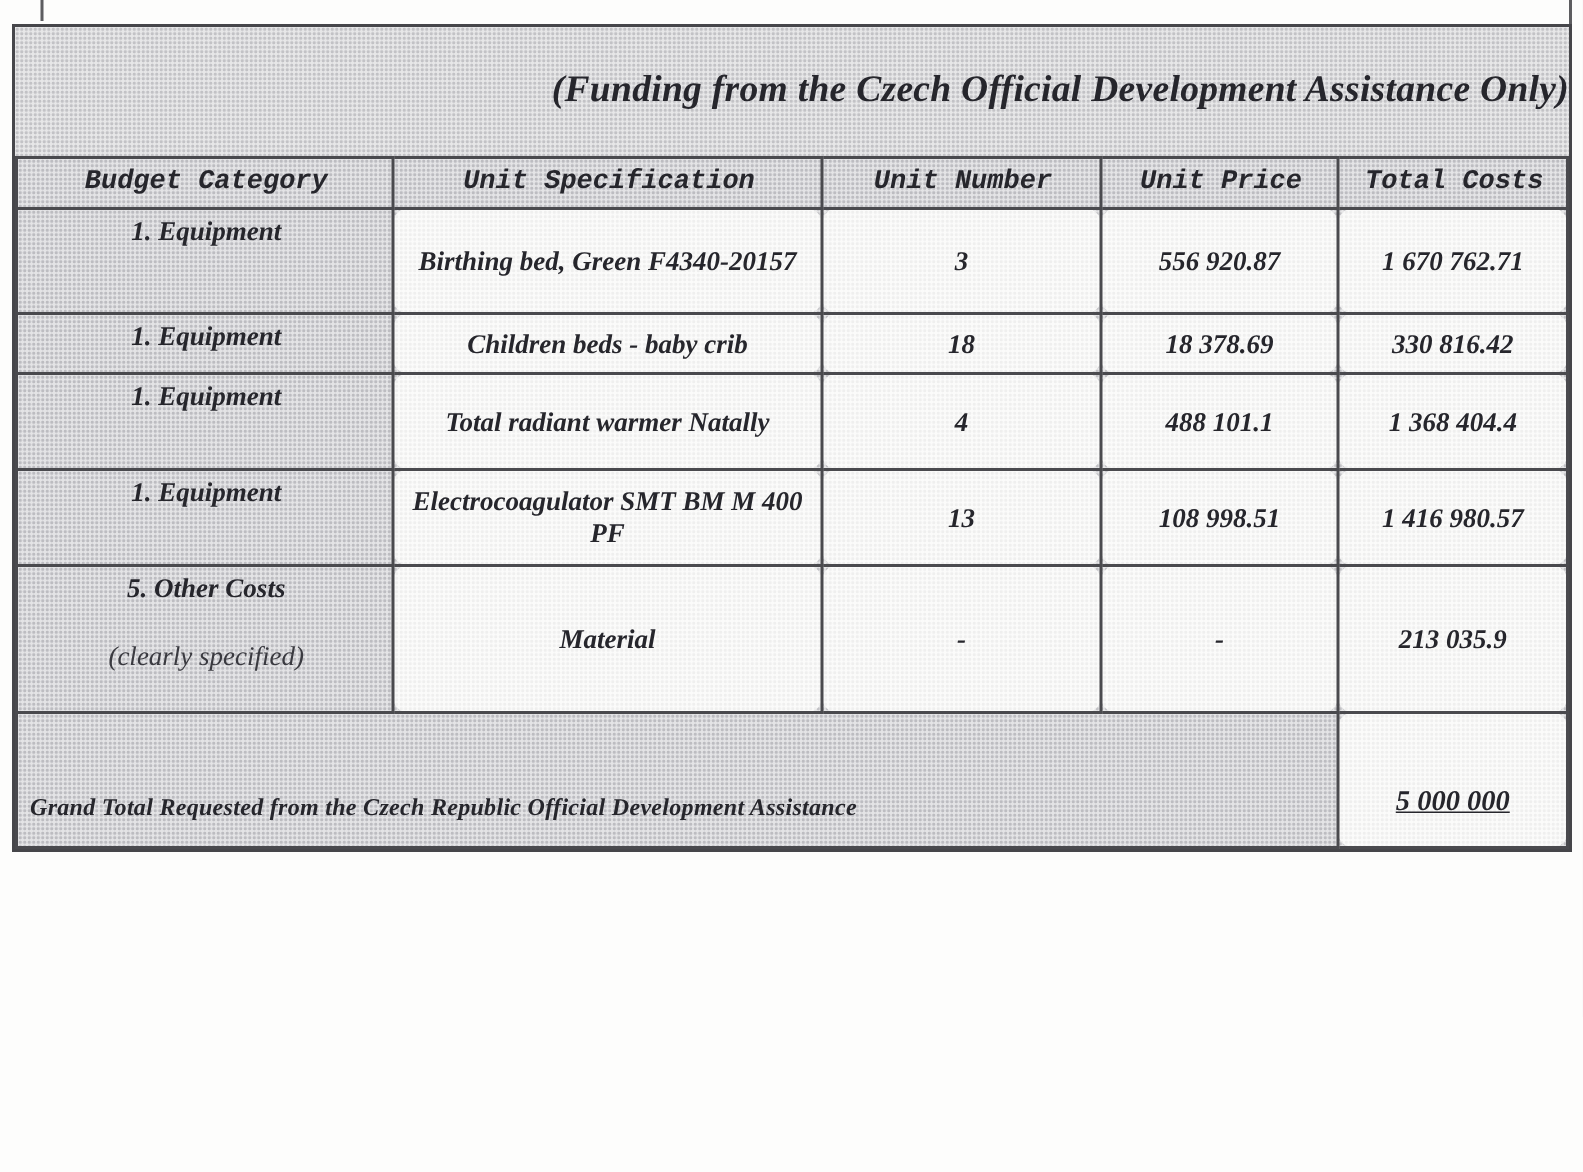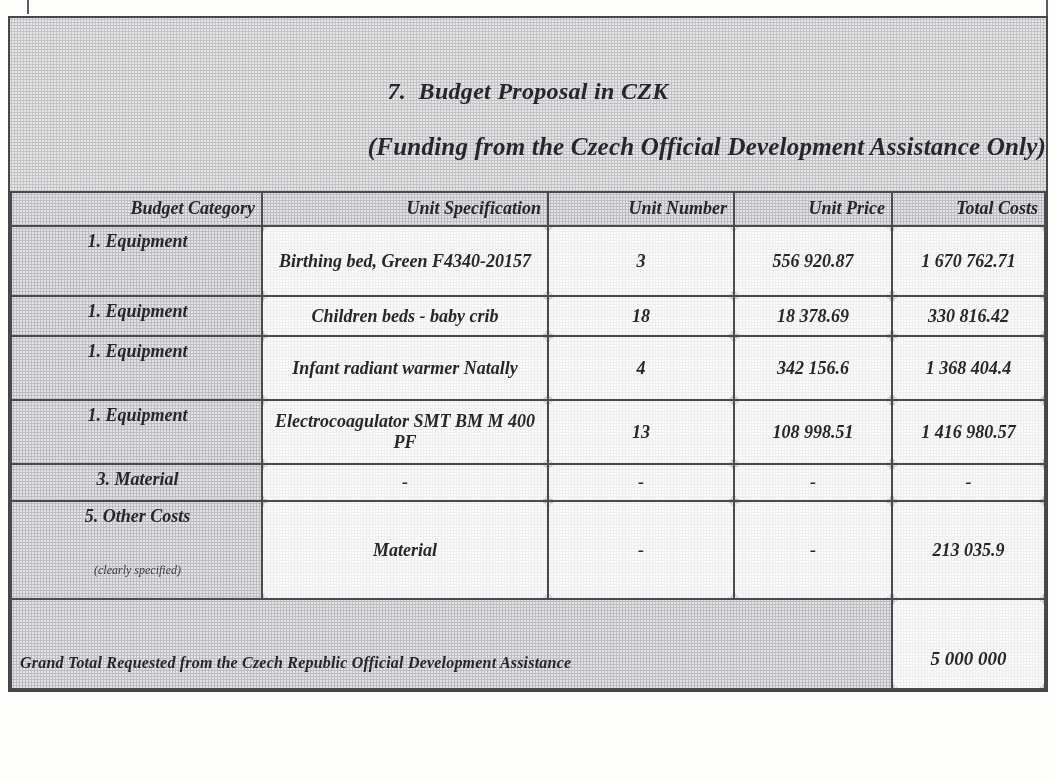--- a/index.html
+++ b/index.html
@@ -44,56 +44,55 @@
     background-image:radial-gradient(rgba(105,105,115,.32) 1px, transparent 1.3px);
     background-size:3px 3px;
   }
   .cell-white {
     background-color:#fbfbfa;
     background-image:radial-gradient(rgba(150,150,155,.12) 1px, transparent 1.3px);
     background-size:3px 3px;
     border-radius:10px;
   }
 
-  th.col-head { text-align:right; vertical-align:middle; padding:2px 6px 4px 8px; font-size:18px; }
+  th.col-head { text-align:center; vertical-align:middle; padding:2px 6px 4px 8px; font-size:18px;font-family:Liberation Mono, monospace; }
   td.cat  { text-align:center; vertical-align:top; padding:4px 6px 2px 8px; }
   td.spec { text-align:center; vertical-align:middle; padding:2px 10px; }
   td.num  { text-align:center; vertical-align:middle; padding:2px 6px; }
 
   tr.r-head  { height:34px; }
   tr.r1 { height:70px; }
   tr.r2 { height:40px; }
   tr.r3 { height:64px; }
   tr.r4 { height:64px; }
   tr.r5, tr.r6, tr.r7 { height:37px; }
   tr.r8 { height:98px; }
   tr.r-total { height:90px; }
 
-  .cat-note { margin-top:36px; font-size:12px; font-weight:normal; font-style:italic; color:#3a3a40; }
+  .cat-note { margin-top:24px; font-size:18px; font-weight:normal; font-style:italic; color:#3a3a40; }
 
   td.grand-label {
     text-align:left; vertical-align:bottom;
     padding:0 4px 16px 8px; font-size:16px; letter-spacing:.2px;
   }
   td.grand-value {
     text-align:center; vertical-align:bottom;
-    padding:0 6px 18px 6px; font-size:19px;
+    padding:0 6px 18px 6px; font-size:19px;text-decoration:underline;
   }
 </style>
 </head>
 <body>
 
 <div class="page">
 
   <div class="edge-tick-left"></div>
   <div class="edge-tick-right"></div>
 
   <div class="section">
 
-    <div class="doc-title">7.  Budget Proposal in CZK</div>
     <div class="doc-subtitle">(Funding from the Czech Official Development Assistance Only)</div>
 
     <table class="budget">
       <colgroup>
         <col style="width:251px">
           <col style="width:286px">
           <col style="width:186px">
           <col style="width:158px">
           <col>
       </colgroup>
@@ -117,42 +116,35 @@
         <tr class="r2">
           <td class="cat cell-gray">1. Equipment</td>
           <td class="spec cell-white">Children beds - baby crib</td>
           <td class="num cell-white">18</td>
           <td class="num cell-white">18 378.69</td>
           <td class="num cell-white">330 816.42</td>
         </tr>
 
         <tr class="r3">
           <td class="cat cell-gray">1. Equipment</td>
-          <td class="spec cell-white">Infant radiant warmer Natally</td>
+          <td class="spec cell-white">Total radiant warmer Natally</td>
           <td class="num cell-white">4</td>
-          <td class="num cell-white">342 156.6</td>
+          <td class="num cell-white">488 101.1</td>
           <td class="num cell-white">1 368 404.4</td>
         </tr>
 
         <tr class="r4">
           <td class="cat cell-gray">1. Equipment</td>
           <td class="spec cell-white">Electrocoagulator SMT BM M 400 PF</td>
           <td class="num cell-white">13</td>
           <td class="num cell-white">108 998.51</td>
           <td class="num cell-white">1 416 980.57</td>
         </tr>
 
 
-        <tr class="r6">
-          <td class="cat cell-gray">3. Material</td>
-          <td class="spec cell-white">-</td>
-          <td class="num cell-white">-</td>
-          <td class="num cell-white">-</td>
-          <td class="num cell-white">-</td>
-        </tr>
 
 
         <tr class="r8">
           <td class="cat cell-gray">
             <div>5. Other Costs</div>
             <div class="cat-note">(clearly specified)</div>
           </td>
           <td class="spec cell-white">Material</td>
           <td class="num cell-white">-</td>
           <td class="num cell-white">-</td>

